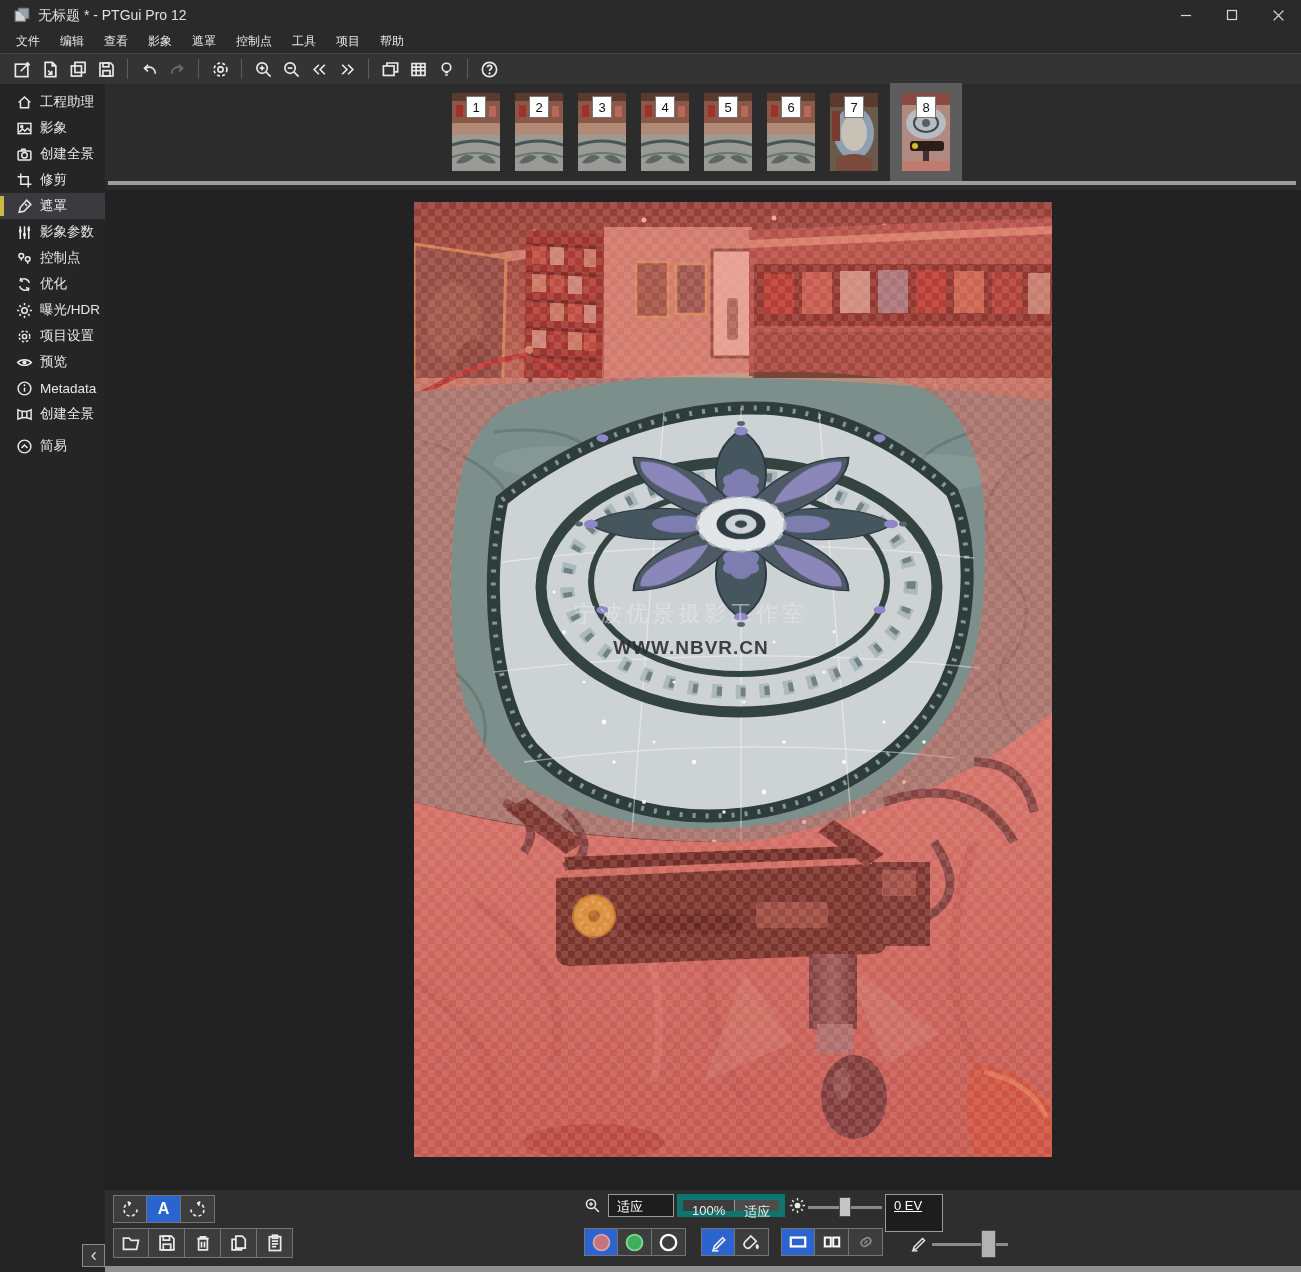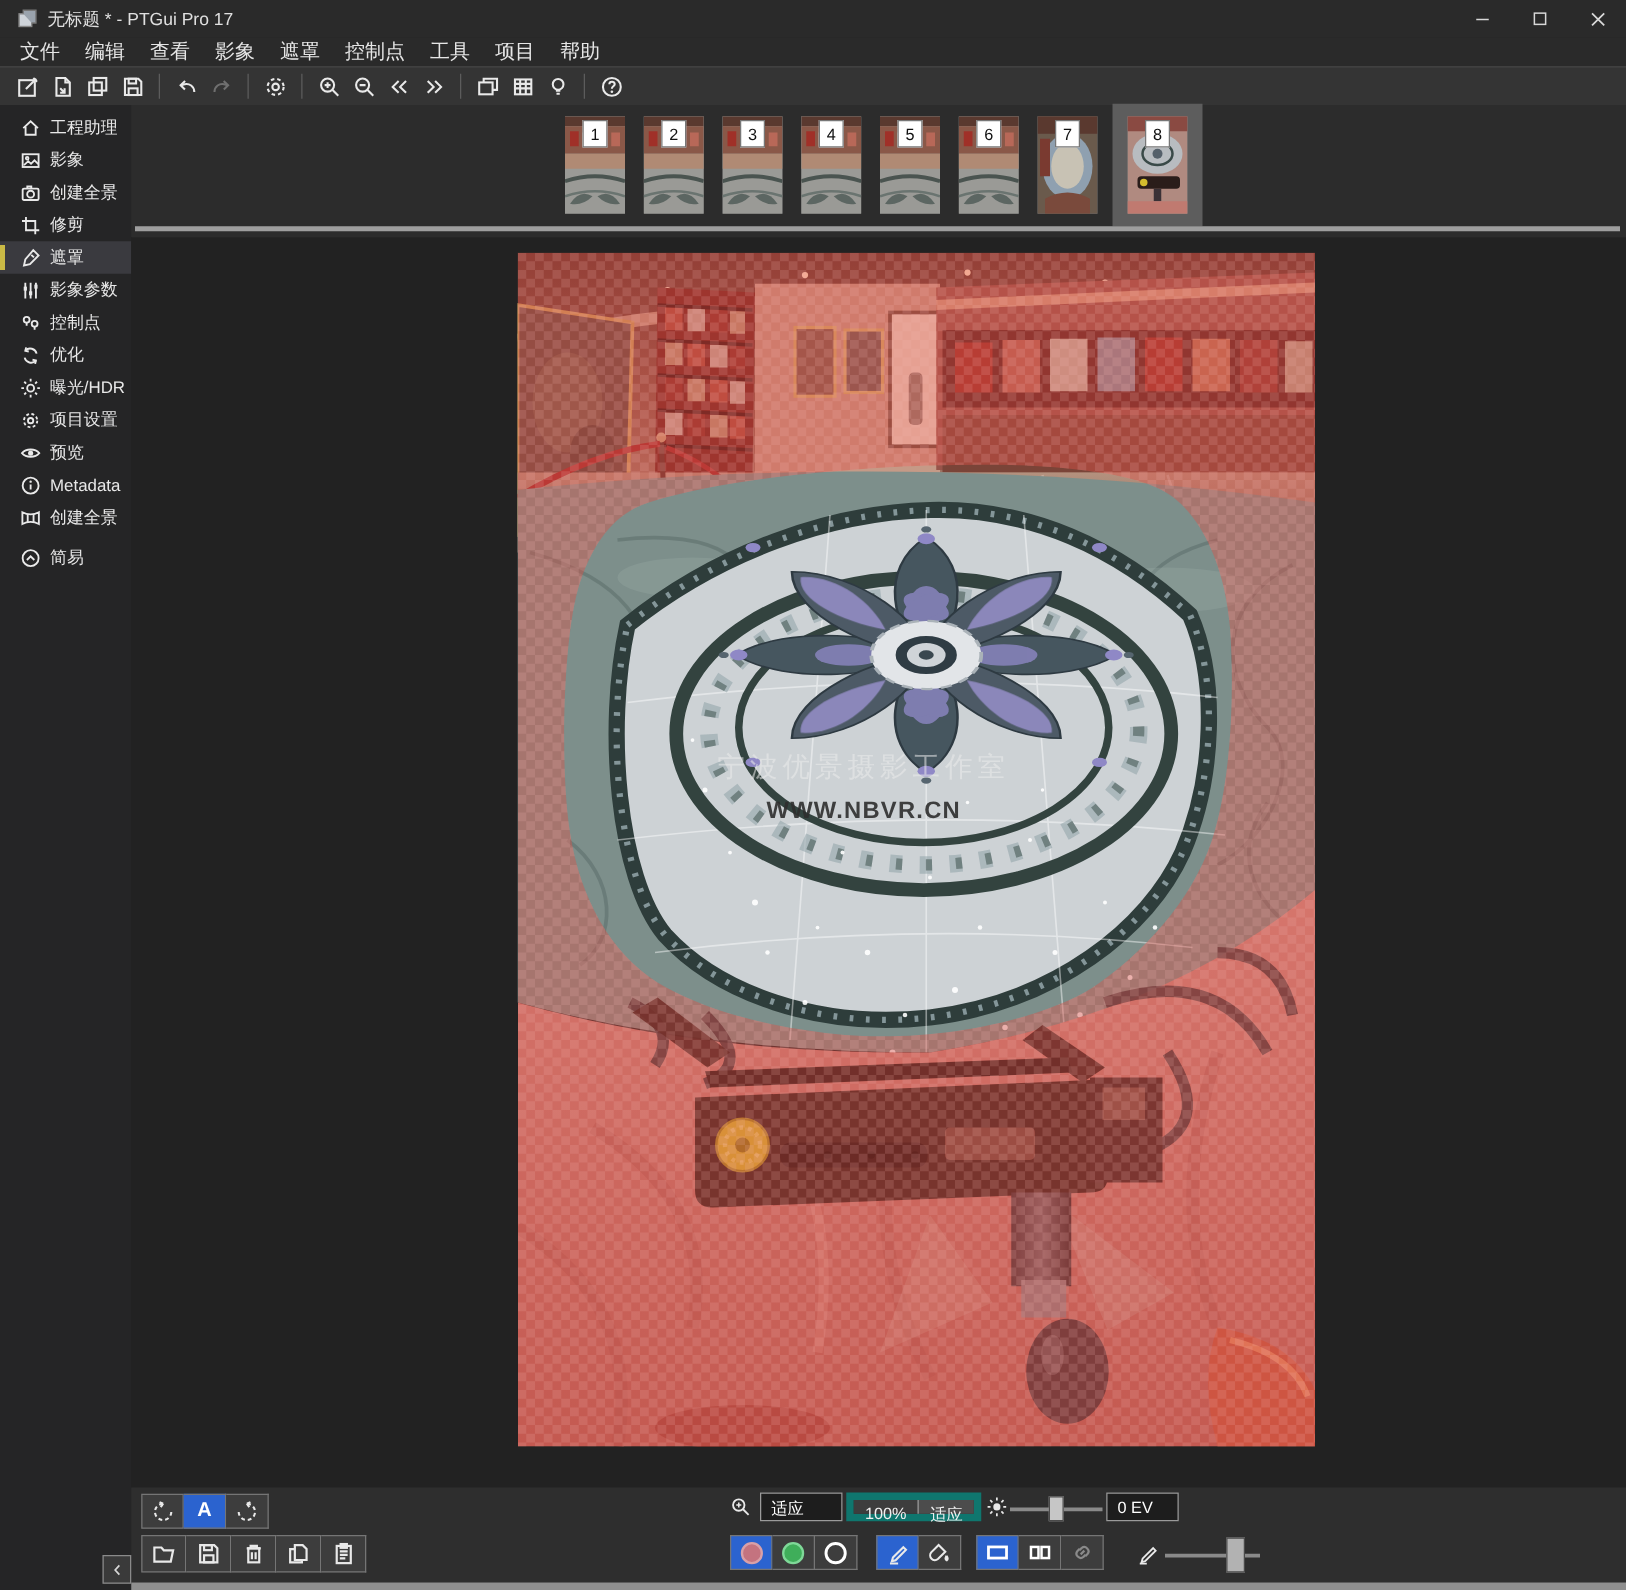--- a/index.html
+++ b/index.html
@@ -6,21 +6,21 @@
   html,body { width:1301px; height:1272px; overflow:hidden; background:#242424;
               font-family:"Liberation Sans","DejaVu Sans",sans-serif; color:#e8e8e8; }
   svg.ic { display:block; }
   
   #titlebar { position:absolute; left:0; top:0; width:1301px; height:30px; background:#2a2a2a; }
   #appicon { position:absolute; left:13px; top:6px; }
   #title   { position:absolute; left:38px; top:7px; font-size:14px; color:#e0e0e0; }
   .wbtn { position:absolute; top:0; width:46px; height:30px; display:flex; align-items:center; justify-content:center; color:#d8d8d8; font-size:14px; }
   
   #menubar { position:absolute; left:0; top:30px; width:1301px; height:23px; background:#2a2a2a; display:flex; align-items:center; padding-left:6px; }
-  .menu-item { padding:2px 10px; font-size:16px; color:#e6e6e6; }
+  .menu-item { padding:2px 10px; font-size:12px; color:#e6e6e6; }
   
   #toolbar { position:absolute; left:0; top:53px; width:1301px; height:31px; background:#343434; border-top:1px solid #454545; display:flex; align-items:center; padding-left:8px; }
   .tbtn { width:26px; height:26px; display:flex; align-items:center; justify-content:center; margin:0 1px; }
   .tsep { width:1px; height:20px; background:#5c5c5c; margin:0 7px; }
   .dim svg * { stroke:#6f6f6f !important; }
   
   #sidebar { position:absolute; left:0; top:84px; width:105px; height:1188px; background:#252526; }
   .side-item { position:relative; height:26px; display:flex; align-items:center; padding-left:16px; gap:7px; font-size:13.5px; white-space:nowrap; }
   .side-item.selected { background:#3a3a3f; }
   .side-item.selected::before { content:""; position:absolute; left:0; top:3px; width:4px; height:20px; background:#c9b945; }
@@ -61,21 +61,21 @@
 </head>
 <body>
 
 <div id="titlebar">
   <span id="appicon">
     <svg class="ic" width="18" height="18" viewBox="0 0 16 16">
         <rect x="2" y="4.5" width="9" height="9" fill="#cfd4da" stroke="#888"></rect>
         <path d="M5 4.5 V2 H14 V11 H11" fill="#9aa3ad" stroke="#777"></path>
       </svg>
   </span>
-  <span id="title">无标题 * - PTGui Pro 17</span>
+  <span id="title">无标题 * - PTGui Pro 12</span>
   <div class="wbtn" style="right:92px">
       <svg class="ic" width="12" height="12" viewBox="0 0 12 12">
         <path d="M1 6.5 H11" stroke="#d8d8d8" stroke-width="1.2"></path>
       </svg>
     </div>
   <div class="wbtn" style="right:46px">
       <svg class="ic" width="12" height="12" viewBox="0 0 12 12">
         <rect x="1.5" y="1.5" width="9" height="9" fill="none" stroke="#d8d8d8" stroke-width="1.2"></rect>
       </svg>
     </div>
@@ -809,21 +809,21 @@
         <circle cx="8" cy="8" r="2.7" fill="#e9e9e9"></circle>
         <g stroke="#e9e9e9" stroke-width="1.3">
           <path d="M8 1v2.2 M8 12.8V15 M1 8h2.2 M12.8 8H15 M3 3l1.6 1.6 M11.4 11.4L13 13 M13 3l-1.6 1.6 M4.6 11.4L3 13"></path>
         </g>
       </svg>
   </span>
   <div class="slider" style="left:703px; top:7px; width:74px;">
     <div class="track"></div>
       <div class="handle" style="left:31px;"></div>
   </div>
-  <div class="combo" style="left:780px; top:4px; width:58px; height:23px;">0 EV</div>
+  <div class="combo" style="left:780px; top:4px; width:58px; height:38px;text-decoration:underline;">0 EV</div>
 
   <div class="grp" style="left:479px; top:38px;" id="colorgrp">
       <div class="btn blue">
         <svg class="ic" width="21" height="21" viewBox="0 0 18 18">
           <circle cx="9" cy="9" r="6.8" fill="#c4737f" stroke="#d9a0a8" stroke-width="1.6"></circle>
         </svg>
       </div>
       <div class="btn">
         <svg class="ic" width="21" height="21" viewBox="0 0 18 18">
           <circle cx="9" cy="9" r="6.8" fill="#3fae5a" stroke="#7fd898" stroke-width="1.6"></circle>

